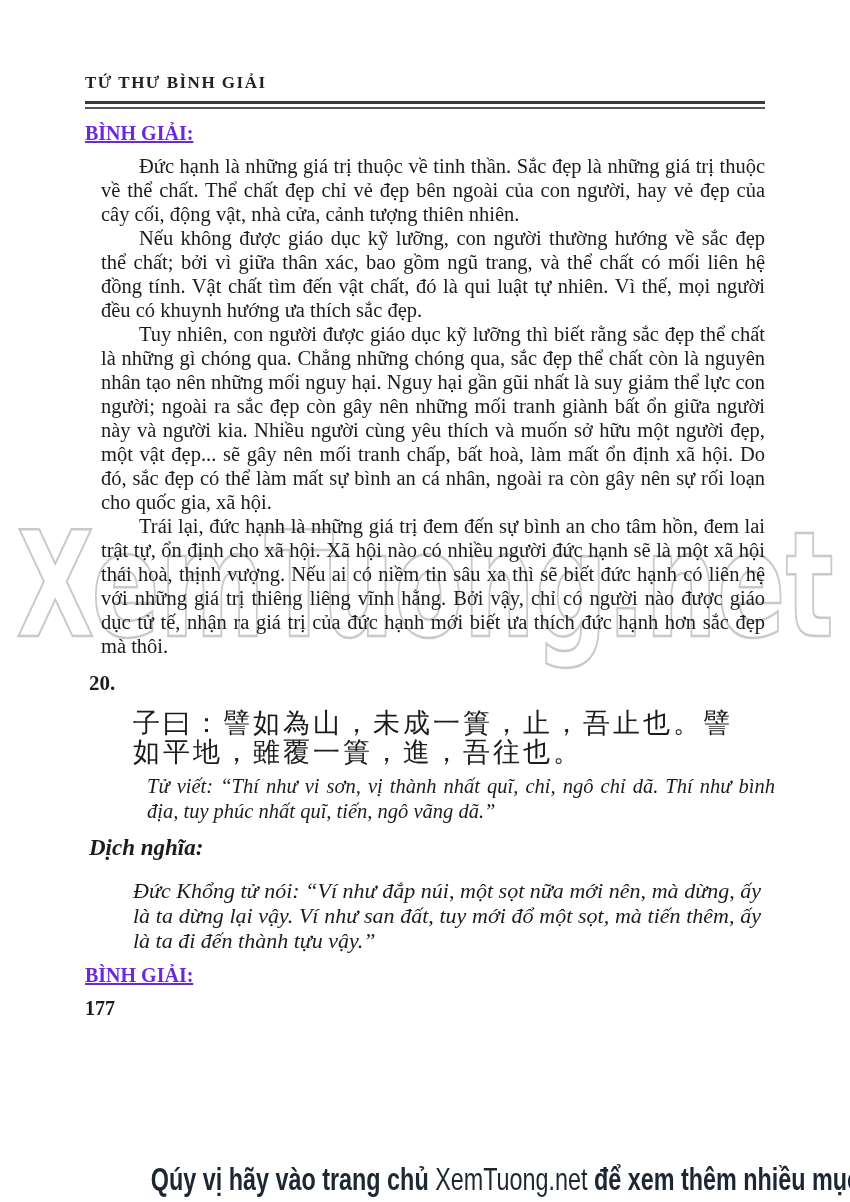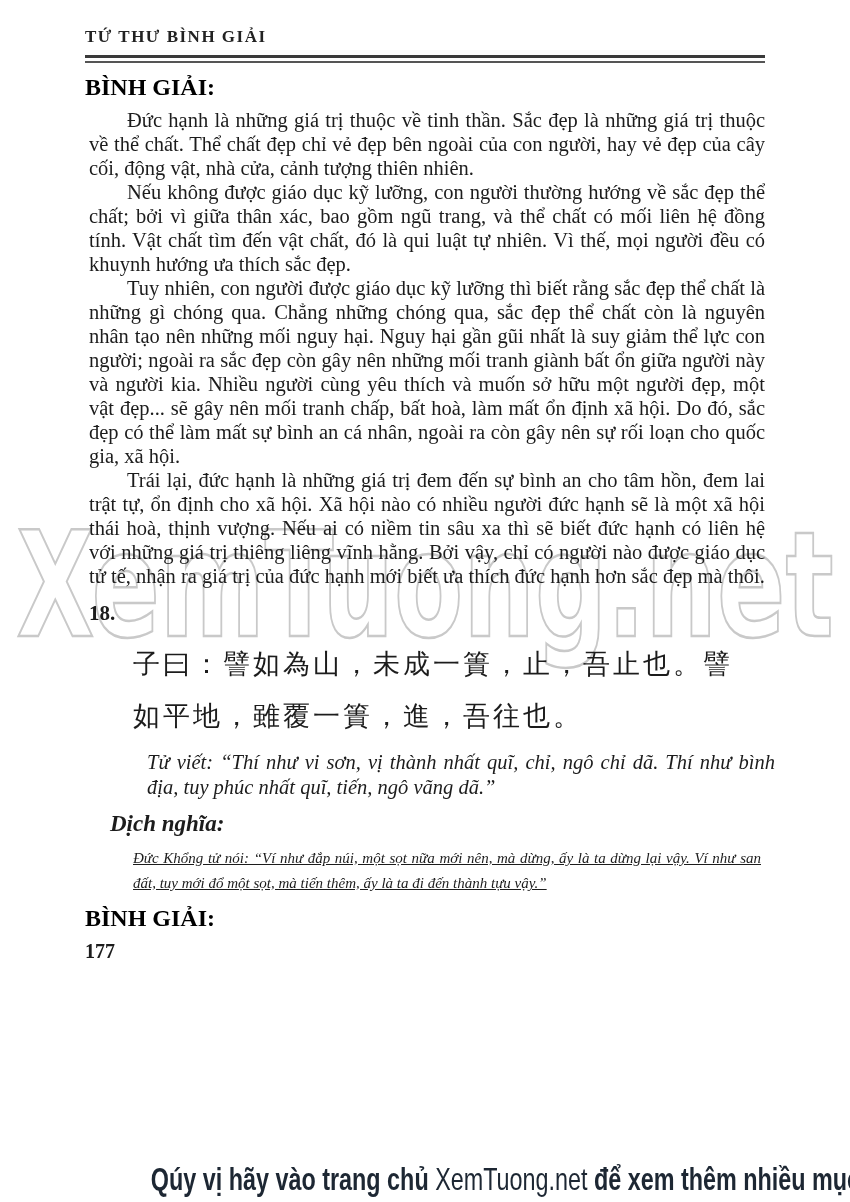--- a/index.html
+++ b/index.html
@@ -25,88 +25,88 @@
     white-space: nowrap;
     color: transparent;
     -webkit-text-stroke: 2.5px #c9c9c9;
     z-index: 0;
     user-select: none;
   }
   .content {
     position: relative;
     z-index: 1;
     margin: 0 85px;
-    padding-top: 26px;
+    padding-top: 72px;
     width: 680px;
   }
   .running-header {
     font-size: 17px;
     font-weight: bold;
     letter-spacing: 1.5px;
     line-height: 22px;
     color: #222222;
   }
   .header-rule {
     margin-top: 7px;
     height: 3px;
     border-top: 3px solid #3a3a3a;
     border-bottom: 2px solid #555555;
   }
   .h-binh-giai {
-    font-size: 24px;
+    font-size: 20px;
     font-weight: bold;
     line-height: 28px;
     margin: 10px 0 0 0;
-    color: #000000;
+    color: #6d28d9;
+    text-decoration: underline;
   }
   p.body-par {
     font-size: 20.5px;
     line-height: 24px;
     text-align: justify;
     text-indent: 38px;
-    margin: 7px 0 0 4px;
+    margin: 7px 0 0 16px;
   }
   p.body-par + p.body-par { margin-top: 0; }
   .sec-num {
     font-size: 21px;
     font-weight: bold;
     line-height: 26px;
     margin: 12px 0 0 4px;
   }
   .chinese {
     font-family: "DejaVu Serif", "Liberation Serif", serif;
     font-size: 27px;
-    line-height: 52px;
+    line-height: 29px;
     letter-spacing: 3px;
     margin: 12px 0 0 48px;
     width: 628px;
   }
   .translit {
     font-style: italic;
     font-size: 20.5px;
     line-height: 25px;
     text-align: justify;
     margin: 8px 0 0 62px;
     width: 628px;
   }
   .h-dich-nghia {
     font-size: 23px;
     font-weight: bold;
     font-style: italic;
     line-height: 28px;
-    margin: 10px 0 0 25px;
+    margin: 10px 0 0 4px;
   }
   .translation {
     font-style: italic;
-    font-size: 15px;
+    font-size: 22px;
     line-height: 25px;
     text-align: justify;
-    margin: 8px 0 0 48px;
+    margin: 16px 0 0 48px;
     width: 628px;
-    text-decoration: underline;
   }
   .h-binh-giai-2 { margin-top: 8px; }
   .page-number {
     font-size: 20px;
     font-weight: bold;
     line-height: 22px;
     margin-top: 8px;
   }
   .footer {
     position: absolute;
@@ -144,21 +144,21 @@
     <div class="running-header">TỨ THƯ BÌNH GIẢI</div>
     <div class="header-rule"></div>
 
     <div class="h-binh-giai">BÌNH GIẢI:</div>
 
     <p class="body-par">Đức hạnh là những giá trị thuộc về tinh thần. Sắc đẹp là những giá trị thuộc về thể chất. Thể chất đẹp chỉ vẻ đẹp bên ngoài của con người, hay vẻ đẹp của cây cối, động vật, nhà cửa, cảnh tượng thiên nhiên.</p>
     <p class="body-par">Nếu không được giáo dục kỹ lưỡng, con người thường hướng về sắc đẹp thể chất; bởi vì giữa thân xác, bao gồm ngũ trang, và thể chất có mối liên hệ đồng tính. Vật chất tìm đến vật chất, đó là qui luật tự nhiên. Vì thế, mọi người đều có khuynh hướng ưa thích sắc đẹp.</p>
     <p class="body-par">Tuy nhiên, con người được giáo dục kỹ lưỡng thì biết rằng sắc đẹp thể chất là những gì chóng qua. Chẳng những chóng qua, sắc đẹp thể chất còn là nguyên nhân tạo nên những mối nguy hại. Nguy hại gần gũi nhất là suy giảm thể lực con người; ngoài ra sắc đẹp còn gây nên những mối tranh giành bất ổn giữa người này và người kia. Nhiều người cùng yêu thích và muốn sở hữu một người đẹp, một vật đẹp... sẽ gây nên mối tranh chấp, bất hoà, làm mất ổn định xã hội. Do đó, sắc đẹp có thể làm mất sự bình an cá nhân, ngoài ra còn gây nên sự rối loạn cho quốc gia, xã hội.</p>
     <p class="body-par">Trái lại, đức hạnh là những giá trị đem đến sự bình an cho tâm hồn, đem lai trật tự, ổn định cho xã hội. Xã hội nào có nhiều người đức hạnh sẽ là một xã hội thái hoà, thịnh vượng. Nếu ai có niềm tin sâu xa thì sẽ biết đức hạnh có liên hệ với những giá trị thiêng liêng vĩnh hằng. Bởi vậy, chỉ có người nào được giáo dục tử tế, nhận ra giá trị của đức hạnh mới biết ưa thích đức hạnh hơn sắc đẹp mà thôi.</p>
 
-    <div class="sec-num">18.</div>
+    <div class="sec-num">20.</div>
 
     <div class="chinese">子曰：譬如為山，未成一簣，止，吾止也。譬如平地，雖覆一簣，進，吾往也。</div>
 
     <p class="translit">Tử viết: “Thí như vi sơn, vị thành nhất quĩ, chỉ, ngô chỉ dã. Thí như bình địa, tuy phúc nhất quĩ, tiến, ngô vãng dã.”</p>
 
     <div class="h-dich-nghia">Dịch nghĩa:</div>
 
     <p class="translation">Đức Khổng tử nói: “Ví như đắp núi, một sọt nữa mới nên, mà dừng, ấy là ta dừng lại vậy. Ví như san đất, tuy mới đổ một sọt, mà tiến thêm, ấy là ta đi đến thành tựu vậy.”</p>
 
     <div class="h-binh-giai h-binh-giai-2">BÌNH GIẢI:</div>

